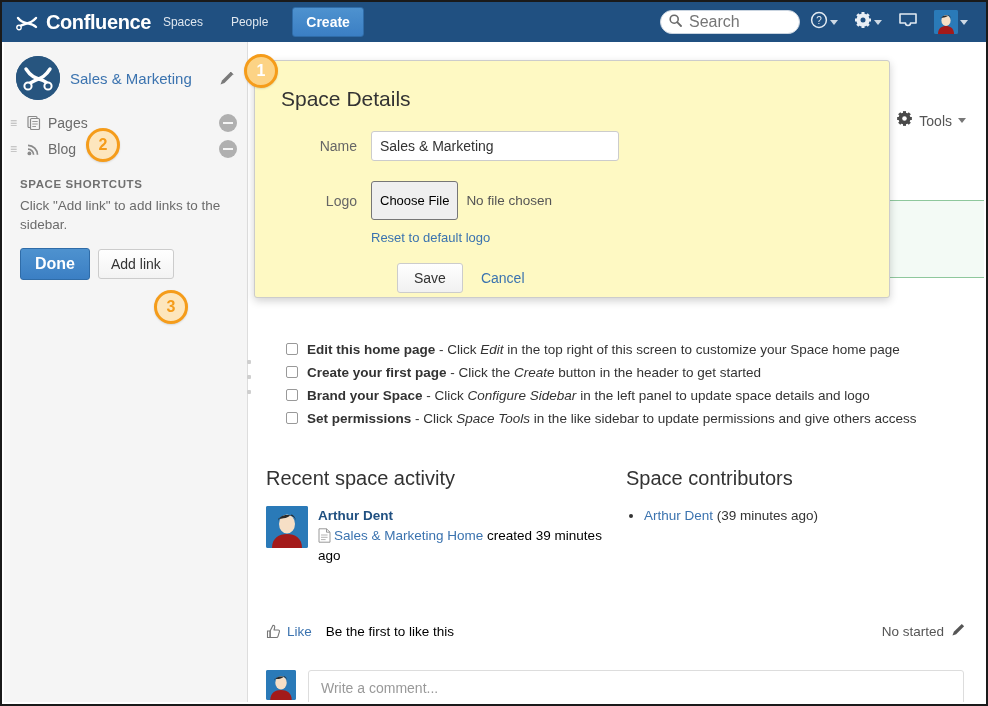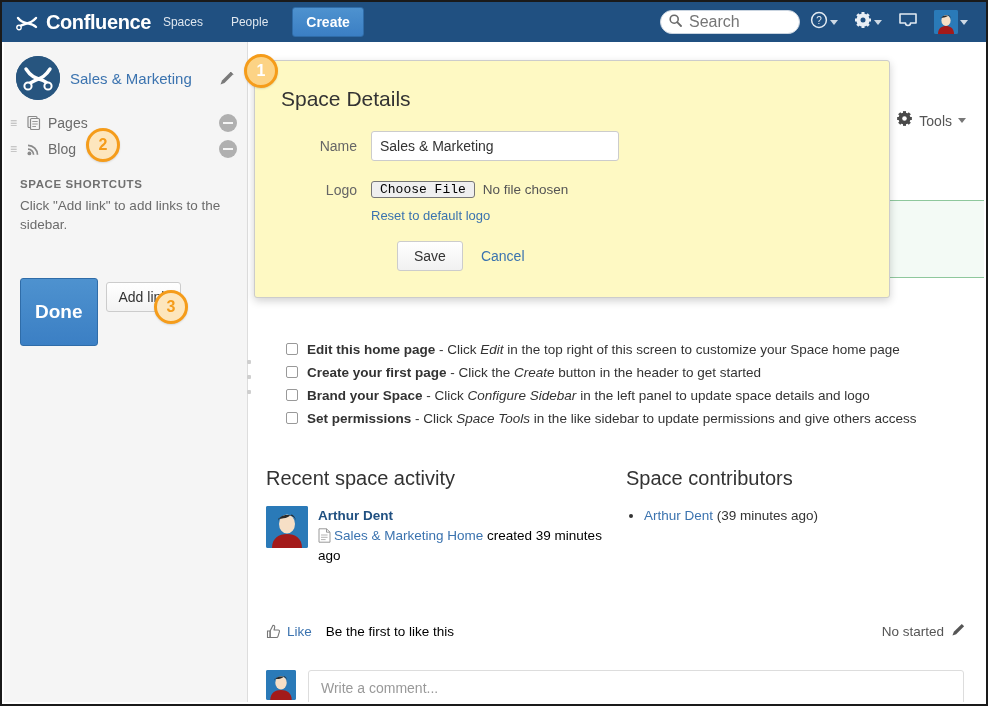--- a/index.html
+++ b/index.html
@@ -104,22 +104,22 @@
   .shortcuts-title {
     color: #707070; font-size: 11.5px; font-weight: bold; letter-spacing: 0.6px;
     padding: 16px 12px 6px 16px;
   }
   .shortcuts-help {
     color: #6b6b6b; font-size: 13.5px; line-height: 19px; padding: 0 16px;
   }
   .side-btns { display: flex; gap: 8px; padding: 14px 0 0 16px; align-items: center; }
   .btn-done {
     background: linear-gradient(to bottom,#4e92cf,#3b7fc4);
-    border: 1px solid #2f6ca8; color: #fff; font-weight: bold; font-size: 19px;
-    padding: 22px 14px; border-radius: 3px; cursor: pointer; margin-top: 30px;
+    border: 1px solid #2f6ca8; color: #fff; font-weight: bold; font-size: 16px;
+    padding: 6px 14px; border-radius: 3px; cursor: pointer;
   }
   .btn-addlink {
     background: linear-gradient(to bottom,#fff,#f3f3f3);
     border: 1px solid #ccc; color: #333; font-size: 14px;
     padding: 6px 12px; border-radius: 3px; cursor: pointer;
   }
   .side-divider-grip {
     position: absolute; left: 245px; top: 358px; width: 6px; height: 34px;
     z-index: 12; display: flex; flex-direction: column; justify-content: space-between;
   }
@@ -221,22 +221,22 @@
     color: #666; font-size: 14px;
   }
   .name-input {
     width: 248px; height: 30px; border: 1px solid #ccc; border-radius: 3px;
     padding: 0 8px; font-size: 14px; color: #333;
     font-family: "Liberation Sans", sans-serif; outline: none;
   }
   .file-ctrl { display: flex; align-items: center; gap: 8px; }
   .file-btn {
     border: 1px solid #767676; background: #efefef; border-radius: 3px;
-    font-size: 13px; padding: 0 8px; color: #000; cursor: pointer;
-    font-family: Liberation Mono, monospace;
+    font-size: 13px; padding: 11px 8px; color: #000; cursor: pointer;
+    font-family: Liberation Sans, sans-serif;
   }
   .file-none { font-size: 13.5px; color: #555; }
   .reset-link {
     display: block; margin-top: 10px; margin-left: 116px;
     color: #3b73af; font-size: 13px; cursor: pointer; text-decoration: none;
   }
   .modal-actions {
     display: flex; align-items: center; gap: 18px;
     margin-top: 18px; margin-left: 142px;
   }

